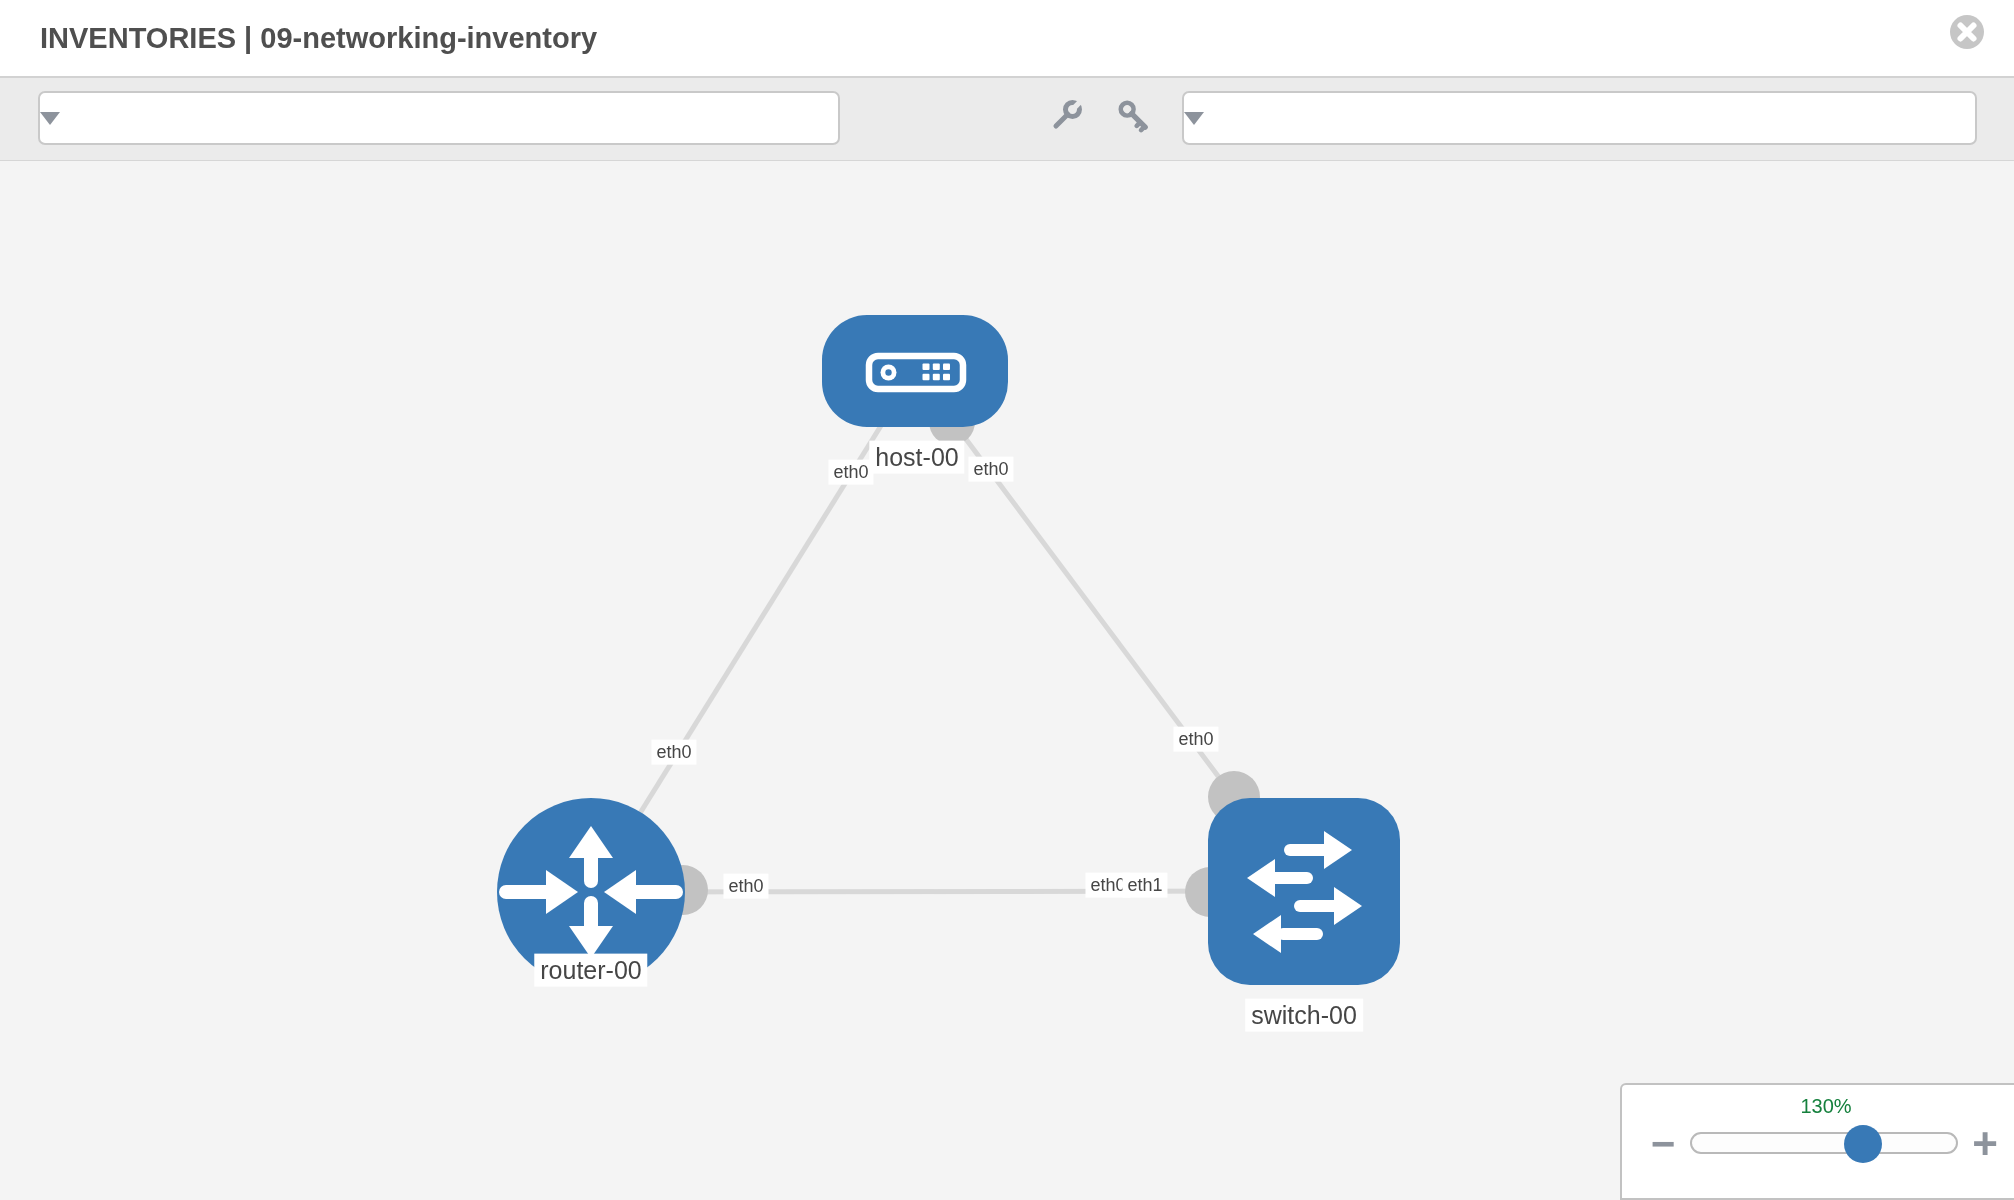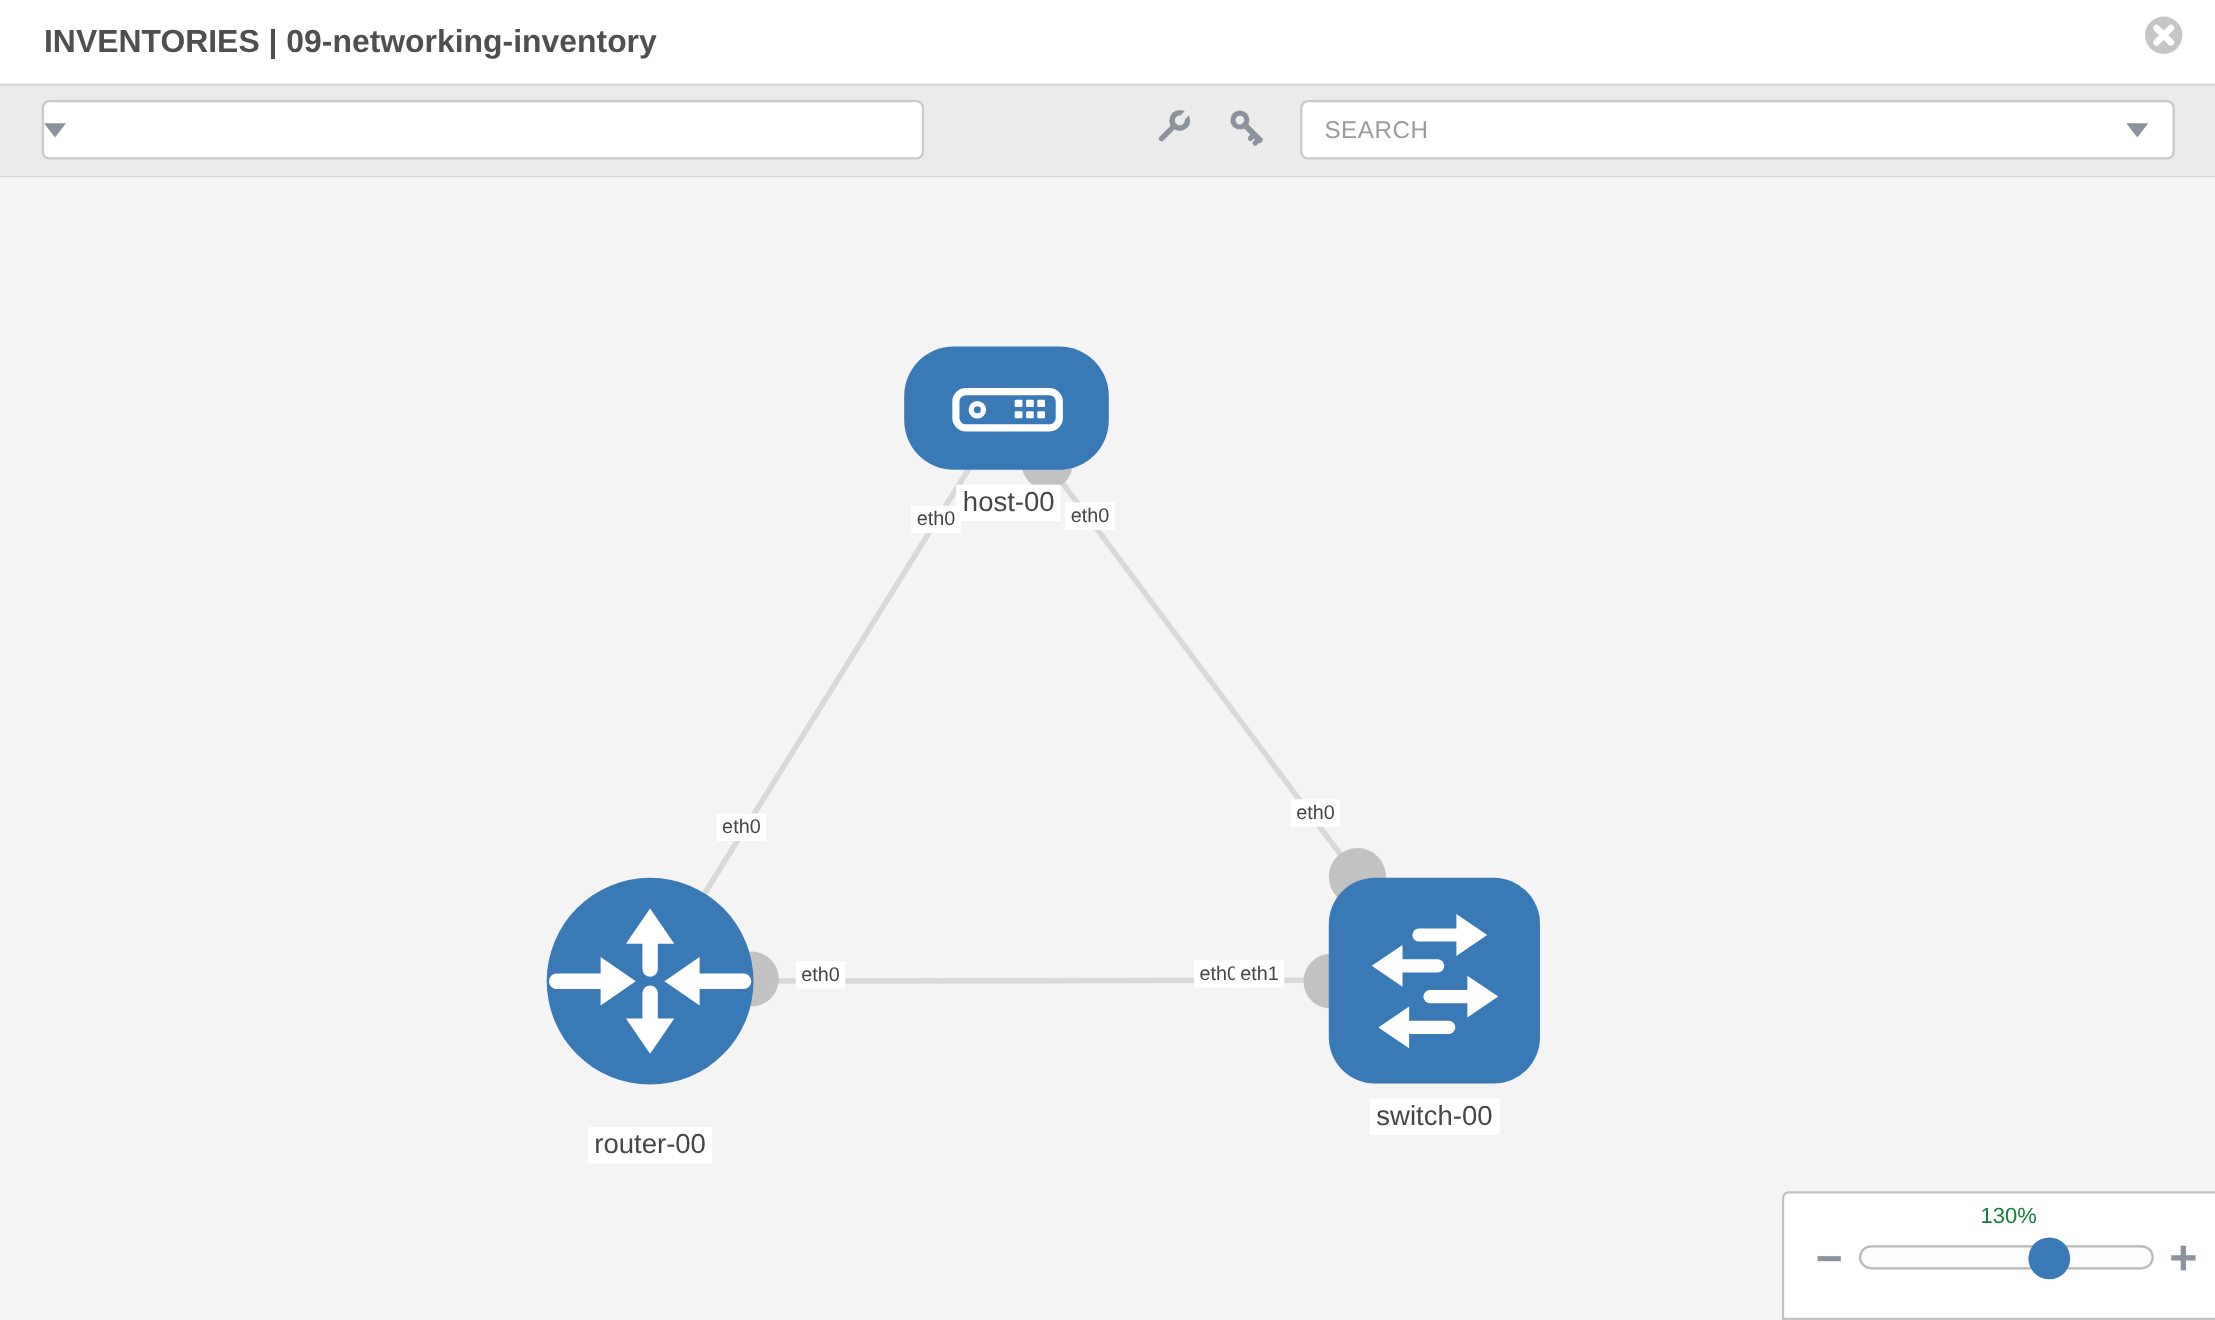--- a/index.html
+++ b/index.html
@@ -119,21 +119,21 @@
         <polygon class="ahead" points="1247,878 1275,859 1275,897"></polygon>
         <path class="arrow" stroke-width="12" d="M1300 906 L1336 906"></path>
         <polygon class="ahead" points="1362,906 1334,887 1334,925"></polygon>
         <path class="arrow" stroke-width="12" d="M1317 934 L1283 934"></path>
         <polygon class="ahead" points="1253,934 1281,915 1281,953"></polygon>
       </g>
     </g>
   </svg>
 
   <div class="nlabel" style="left:917px;top:457px;">host-00</div>
-  <div class="nlabel" style="left:591px;top:1041px;">router-00</div>
+  <div class="nlabel" style="left:591px;top:970px;">router-00</div>
   <div class="nlabel" style="left:1304px;top:1015px;">switch-00</div>
 
   <div class="ilabel" style="left:851px;top:472px;">eth0</div>
   <div class="ilabel" style="left:991px;top:469px;">eth0</div>
   <div class="ilabel" style="left:674px;top:752px;">eth0</div>
   <div class="ilabel" style="left:1196px;top:739px;">eth0</div>
   <div class="ilabel" style="left:746px;top:886px;">eth0</div>
   <div class="ilabel" style="left:1108px;top:885px;">eth0</div>
   <div class="ilabel over" style="left:1145px;top:885px;">eth1</div>
 
@@ -168,21 +168,20 @@
         <g transform="rotate(-45 12 12)" style="stroke:var(--icon_gray,#8d939c)" fill="none" stroke-linecap="round">
           <circle cx="12" cy="6.2" r="3.8" stroke-width="2.8"></circle>
           <path d="M12 10 L12 21.5" stroke-width="3.2"></path>
           <path d="M12 17.3 L9 17.3" stroke-width="2.8"></path>
           <path d="M12 21 L9 21" stroke-width="2.8"></path>
         </g>
       </svg>
     </button>
 
     <div class="combo combo-search">
-      <input type="text" placeholder="SEARCH" style="">
       <span class="caret"></span>
     </div>
   </div>
 
   <div class="zoom-panel">
     <div class="zoom-level">130%</div>
     <button class="zoom-btn minus">
       <span>−</span>
     </button>
     <div class="zoom-track"></div>

